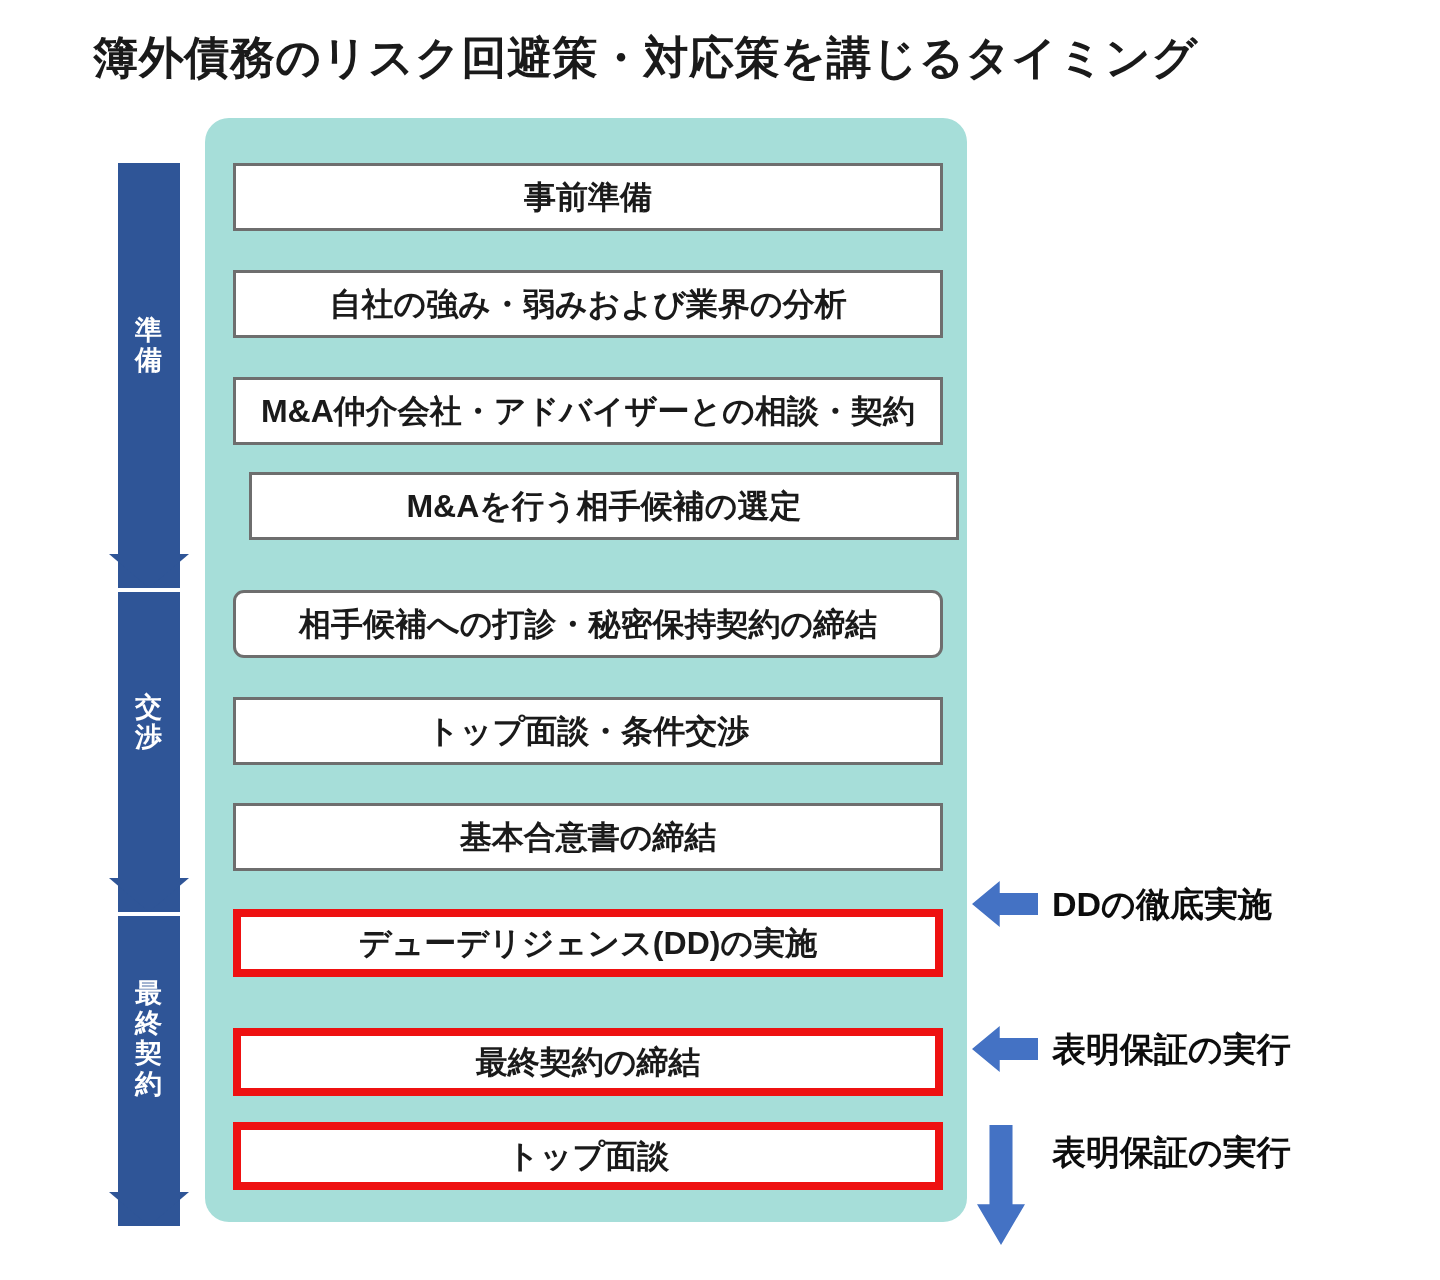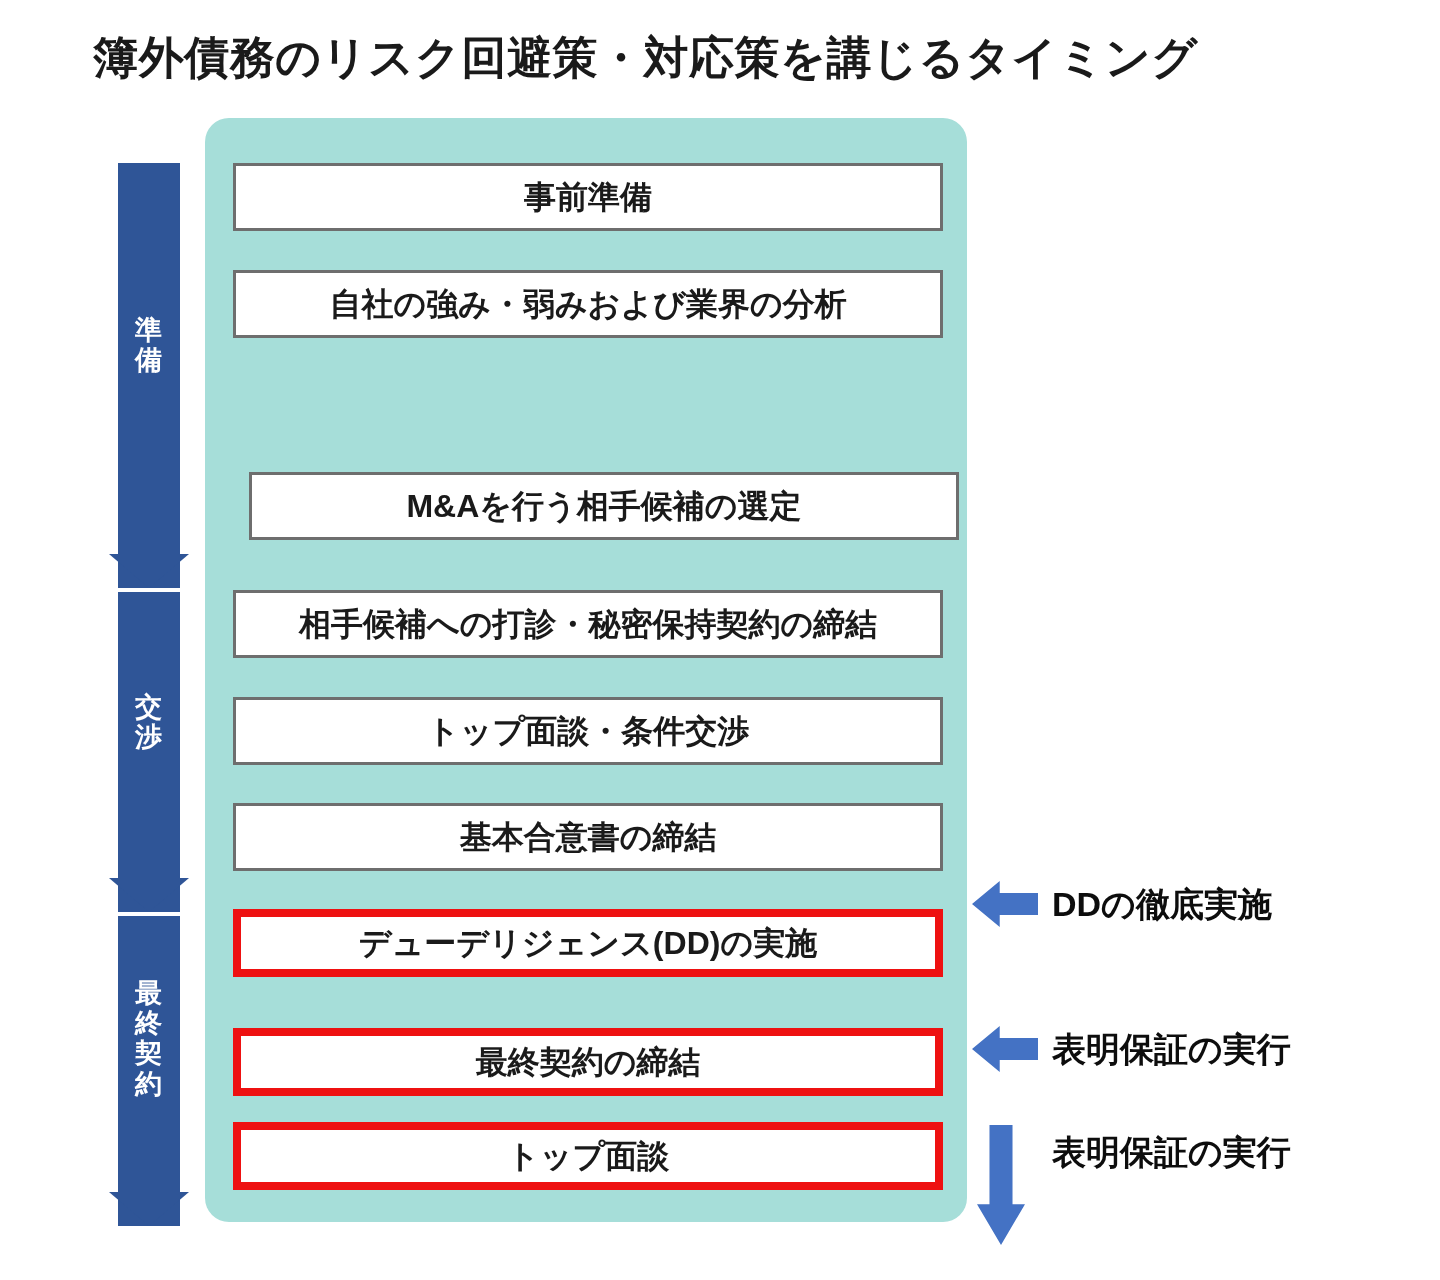--- a/index.html
+++ b/index.html
@@ -156,24 +156,27 @@
       <span>約</span>
     </div>
   </div>
 
   <div class="step gray" style="top:163px;">
     <span class="step-label">事前準備</span>
   </div>
   <div class="step gray" style="top:270px;">
     <span class="step-label">自社の強み・弱みおよび業界の分析</span>
   </div>
+  <div class="step gray" style="top:377px;">
+    <span class="step-label">M&amp;A仲介会社・アドバイザーとの相談・契約</span>
+  </div>
   <div class="step gray" style="top:472px;margin-left:16px;">
     <span class="step-label">M&amp;Aを行う相手候補の選定</span>
   </div>
-  <div class="step gray" style="top:590px;">
+  <div class="step gray" style="top:590px;border-radius:11px;">
     <span class="step-label">相手候補への打診・秘密保持契約の締結</span>
   </div>
   <div class="step gray" style="top:697px;">
     <span class="step-label">トップ面談・条件交渉</span>
   </div>
   <div class="step gray" style="top:803px;">
     <span class="step-label">基本合意書の締結</span>
   </div>
   <div class="step red" style="top:909px;">
     <span class="step-label">デューデリジェンス(DD)の実施</span>

